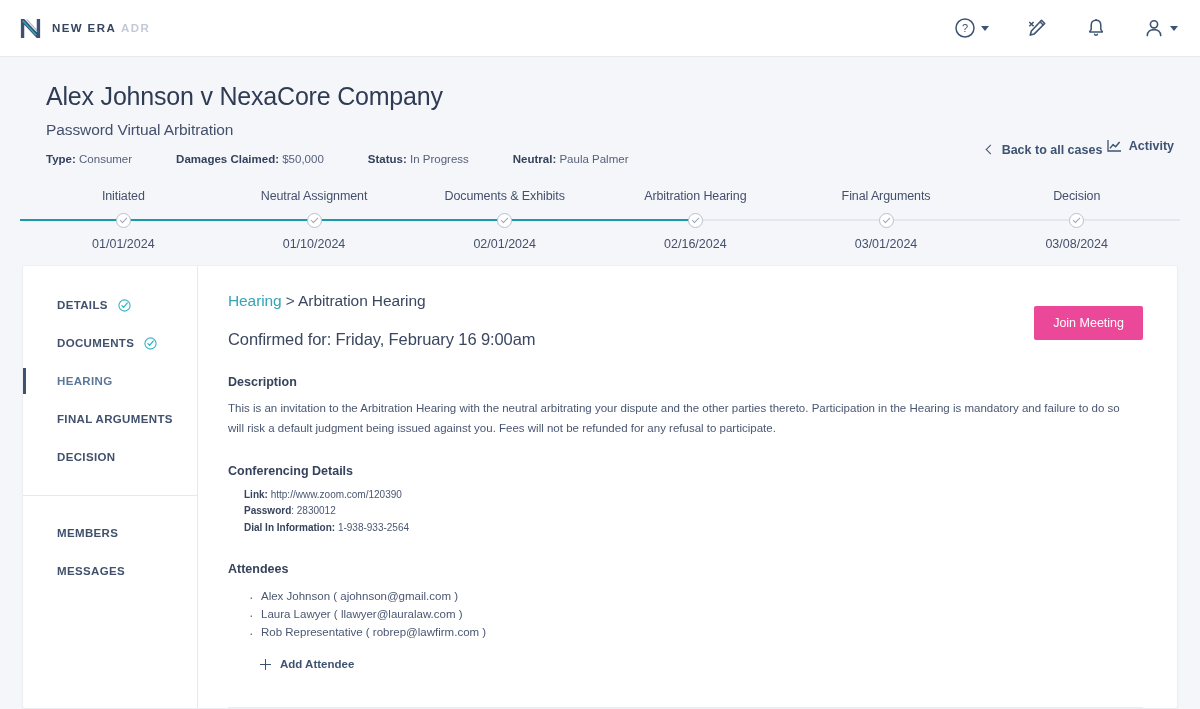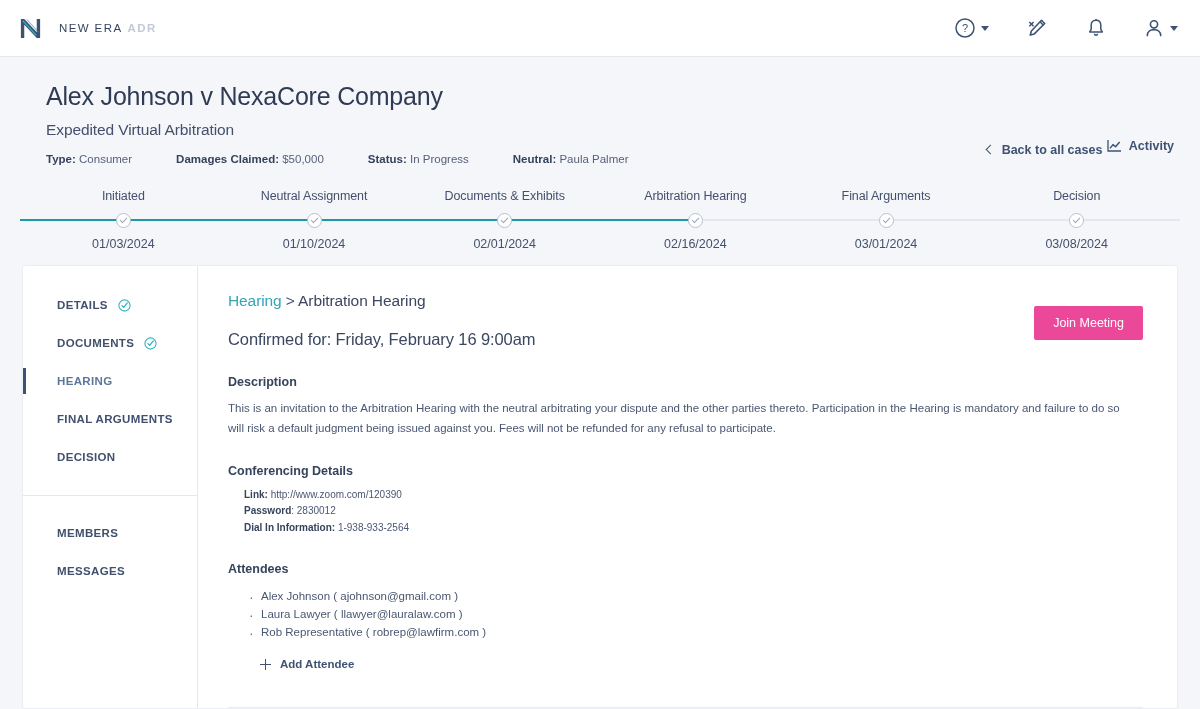--- a/index.html
+++ b/index.html
@@ -16,23 +16,22 @@
     height: 57px; background: #ffffff;
     border-bottom: 1px solid #e6e9f0;
     display: flex; align-items: center;
     padding: 0 22px 0 18px;
     position: relative;
   }
   .logo-wrap { display: flex; align-items: center; gap: 9px; }
   .logo-mark { width: 25px; height: 25px; display: block; }
   .logo-text { display: flex; align-items: baseline; gap: 5px; }
   .logo-main {
-    font-size: 11.5px; font-weight: normal; letter-spacing: 1.4px;
+    font-size: 11.5px; font-weight: bold; letter-spacing: 1.4px;
     color: #36455f;
-    margin-left: 7px;
   }
   .logo-sub {
     font-size: 11.5px; font-weight: bold; letter-spacing: 1.4px;
     color: #c3c9d6;
   }
   .topbar-right {
     margin-left: auto; display: flex; align-items: center; gap: 36px;
   }
   .tb-item {
     display: flex; align-items: center; gap: 5px;
@@ -278,21 +277,21 @@
         <circle cx="11" cy="7.3" r="3.6" fill="none" stroke="#3e5372" stroke-width="1.6"></circle>
         <path d="M4.3 18.6 C4.3 14.7 7.3 12.6 11 12.6 C14.7 12.6 17.7 14.7 17.7 18.6" fill="none" stroke="#3e5372" stroke-width="1.6" stroke-linecap="round"></path>
       </svg>
       <i class="caret"></i>
     </div>
   </div>
 </div>
 
 <div class="case-header">
   <div class="case-title">Alex Johnson v NexaCore Company</div>
-  <div class="case-sub">Expedited Virtual Arbitration</div>
+  <div class="case-sub">Password Virtual Arbitration</div>
 
   <div class="meta-row">
     <div class="meta-item">
       <b>Type:</b>
       <span>Consumer</span>
     </div>
     <div class="meta-item">
       <b>Damages Claimed:</b>
       <span>$50,000</span>
     </div>
@@ -324,21 +323,21 @@
 <div class="stepper">
   <div class="step first done">
     <div class="step-label">Initiated</div>
     <div class="step-track">
       <i class="step-line-l"></i>
       <i class="step-line-r"></i>
       <div class="step-circle">
           <i class="step-check"></i>
         </div>
     </div>
-    <div class="step-date">01/03/2024</div>
+    <div class="step-date">01/01/2024</div>
   </div>
 
   <div class="step done">
     <div class="step-label">Neutral Assignment</div>
     <div class="step-track">
       <i class="step-line-l"></i>
       <i class="step-line-r"></i>
       <div class="step-circle">
           <i class="step-check"></i>
         </div>

